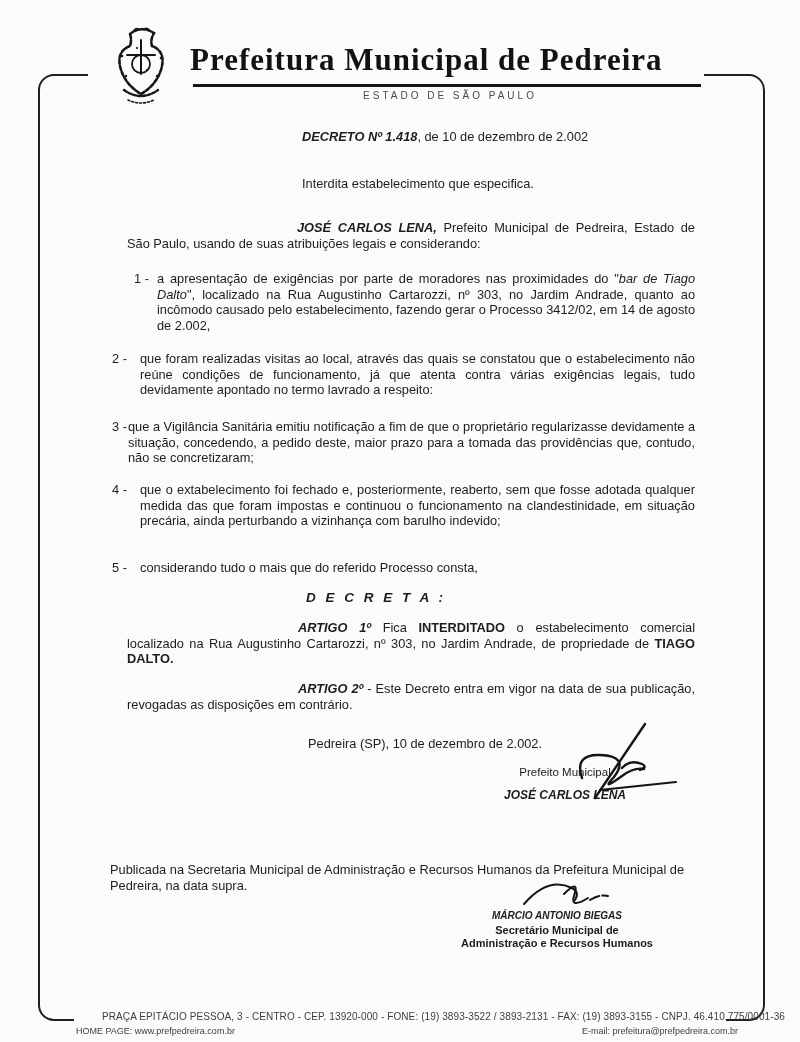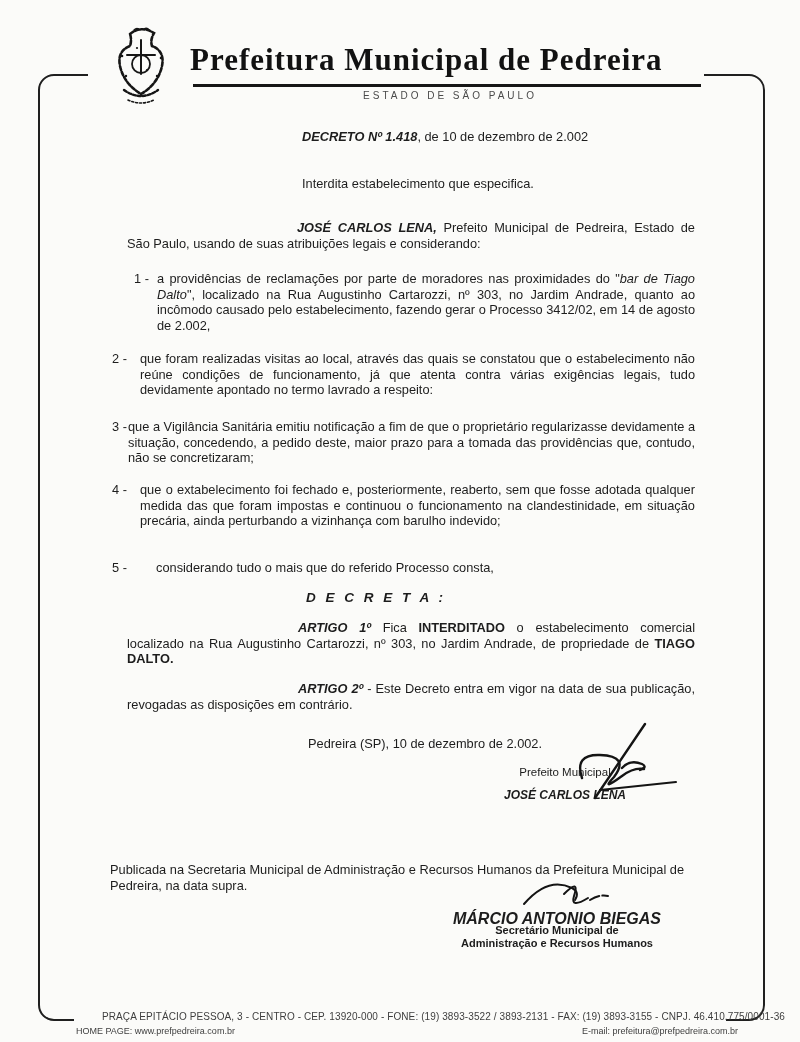--- a/index.html
+++ b/index.html
@@ -42,21 +42,21 @@
   .summary { left:302px; top:176px; width:360px; }
   .preamble { left:127px; top:220px; width:568px; text-align:justify; text-indent:170px; }
 
   .item { position:absolute; z-index:3; }
   .item .num { position:absolute; left:0; top:0; }
   .item .itext { display:block; text-align:justify; }
   .item1 { left:134px; top:271px; width:561px; } .item1 .itext { margin-left:23px; }
   .item2 { left:112px; top:351px; width:583px; } .item2 .itext { margin-left:28px; }
   .item3 { left:112px; top:419px; width:583px; } .item3 .itext { margin-left:16px; }
   .item4 { left:112px; top:482px; width:583px; } .item4 .itext { margin-left:28px; }
-  .item5 { left:112px; top:560px; width:583px; } .item5 .itext { margin-left:44px; }
+  .item5 { left:112px; top:560px; width:583px; } .item5 .itext { margin-left:28px; }
 
   .decreta {
     left:306px; top:590px; width:260px;
     font-weight:bold; font-style:italic; font-size:13.5px; letter-spacing:3px;
   }
   .article { left:127px; top:620px; width:568px; text-align:justify; text-indent:171px; }
   .article2 { top:681px; }
   .dateline { left:308px; top:736px; width:300px; }
 
   .bi { font-weight:bold; font-style:italic; }
@@ -64,21 +64,21 @@
   .i  { font-style:italic; }
 
   
   .sig-svg { position:absolute; z-index:4; }
   .sig1-svg { left:548px; top:722px; }
   .sig2-svg { left:520px; top:872px; }
   .sig-block { text-align:center; }
   .mayor-name  { left:480px; top:788px; width:170px; font-size:12px; }
   .mayor-role  { left:480px; top:766px; width:170px; font-size:11.5px; }
   .publication { left:110px; top:842px; width:584px; text-align:left;margin-top:20px; }
-  .secretary-name  { left:437px; top:910px; width:240px; font-size:16px; }
+  .secretary-name  { left:437px; top:910px; width:240px; font-size:10px; }
   .secretary-role1 { left:437px; top:924px; width:240px; font-size:11px; font-weight:bold; }
   .secretary-role2 { left:437px; top:937px; width:240px; font-size:11px; font-weight:bold; }
 
   
   .footer-line1 { left:76px; top:1011px; width:690px; font-size:10px; color:#3e3e3e; letter-spacing:0.1px; white-space:nowrap; z-index:4;padding-left:26px; }
   .footer-line2 { left:76px; top:1026px; width:400px; font-size:9px; color:#3e3e3e; z-index:4; }
   .footer-email { left:540px; top:1026px; width:240px; font-size:9px; color:#3e3e3e; z-index:4;text-align:center; }
 </style>
 </head>
 <body>
@@ -112,21 +112,21 @@
 <div class="layer subtitle">ESTADO DE SÃO PAULO</div>
 
 <div class="layer bodytext decree-line"><span class="bi">DECRETO Nº 1.418</span><span>, de 10 de dezembro de 2.002</span></div>
 
 <div class="layer bodytext summary">Interdita estabelecimento que especifica.</div>
 
 <div class="layer bodytext preamble"><span class="bi">JOSÉ CARLOS LENA,</span><span> Prefeito Municipal de Pedreira, Estado de São Paulo, usando de suas atribuições legais e considerando:</span></div>
 
 <div class="item bodytext item1">
   <span class="num">1 -</span>
-  <span class="itext"><span>a providências de reclamações por parte de moradores nas proximidades do "</span><span class="i">bar de Tiago Dalto</span><span>", localizado na Rua Augustinho Cartarozzi, nº 303, no Jardim Andrade, quanto ao incômodo causado pelo estabelecimento, fazendo gerar o Processo 3412/02, em 14 de agosto de 2.002,</span></span>
+  <span class="itext"><span>a apresentação de exigências por parte de moradores nas proximidades do "</span><span class="i">bar de Tiago Dalto</span><span>", localizado na Rua Augustinho Cartarozzi, nº 303, no Jardim Andrade, quanto ao incômodo causado pelo estabelecimento, fazendo gerar o Processo 3412/02, em 14 de agosto de 2.002,</span></span>
 </div>
 <div class="item bodytext item2">
   <span class="num">2 -</span>
   <span class="itext">que foram realizadas visitas ao local, através das quais se constatou que o estabelecimento não reúne condições de funcionamento, já que atenta contra várias exigências legais, tudo devidamente apontado no termo lavrado a respeito:</span>
 </div>
 <div class="item bodytext item3">
   <span class="num">3 -</span>
   <span class="itext">que a Vigilância Sanitária emitiu notificação a fim de que o proprietário regularizasse devidamente a situação, concedendo, a pedido deste, maior prazo para a tomada das providências que, contudo, não se concretizaram;</span>
 </div>
 <div class="item bodytext item4">

